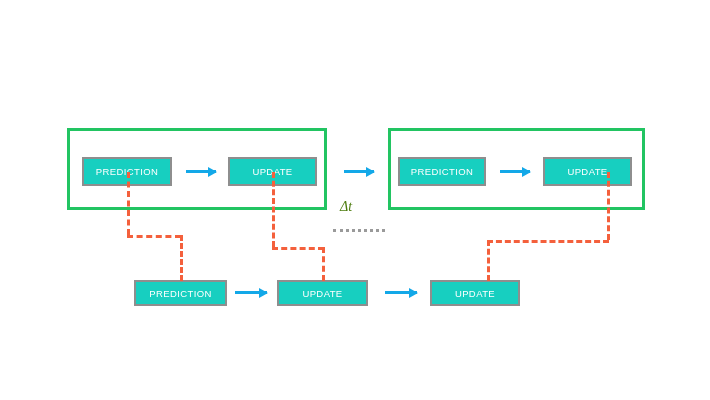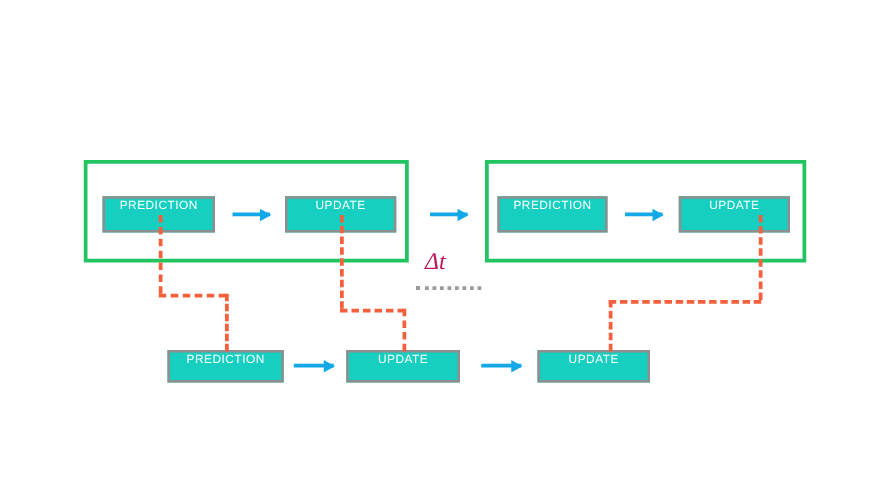--- a/index.html
+++ b/index.html
@@ -24,20 +24,21 @@
     box-sizing: border-box;
   }
 
   
   .node {
     position: absolute;
     box-sizing: border-box;
     background: #17cfc0;
     border: 2px solid #8e8e8e;
     display: flex;
+    align-items: center;
     justify-content: center;
     color: #ffffff;
     letter-spacing: 0.4px;
     white-space: nowrap;
     user-select: none;
   }
   .node.top  { font-size: 9.5px; }
   .node.bot  { font-size: 9.5px; }
 
   
@@ -69,22 +70,22 @@
     position: absolute;
     height: 0;
     border-top: 3px dashed #f4603c;
   }
 
   
   .deltat {
     position: absolute;
     font-family: "Liberation Serif", serif;
     font-style: italic;
-    font-size: 19px;
-    color: #be185d;
+    font-size: 14px;
+    color: #4d7c0f;
     white-space: nowrap;
   }
   .gap-line {
     position: absolute;
     height: 0;
     border-top: 3px dotted #9a9a9a;
   }
 </style>
 </head>
 <body>

